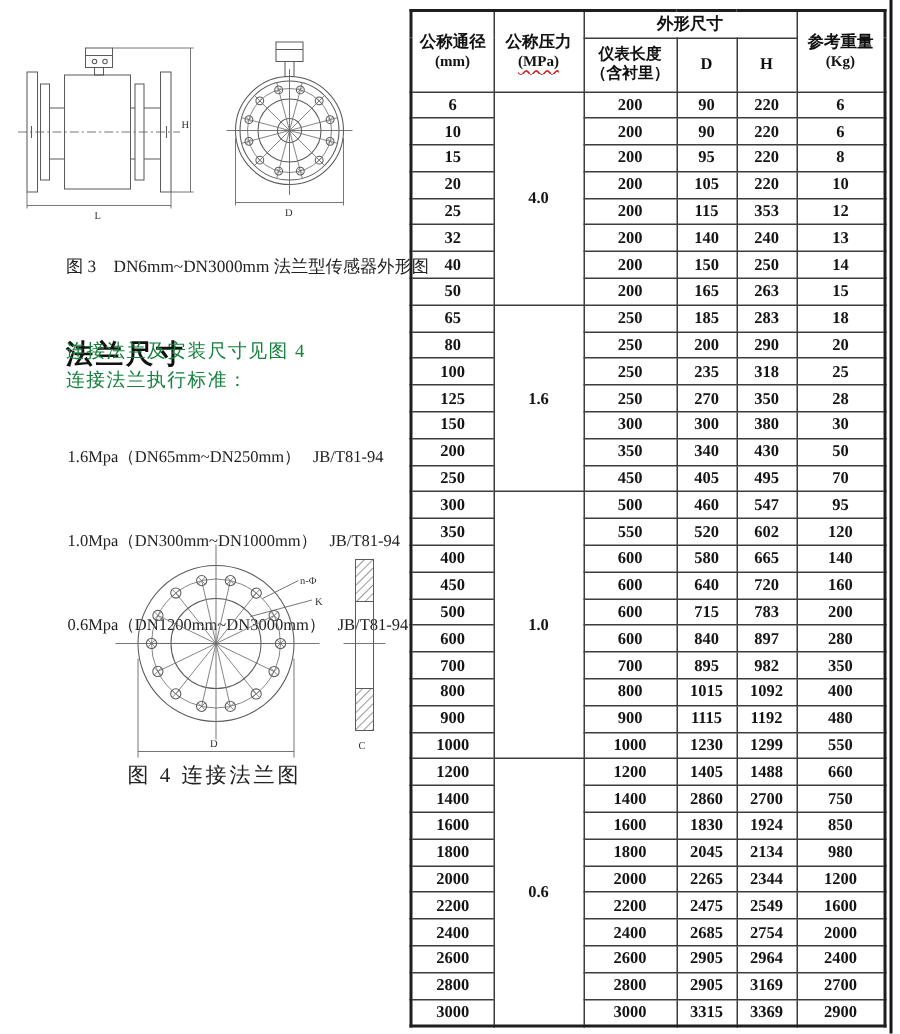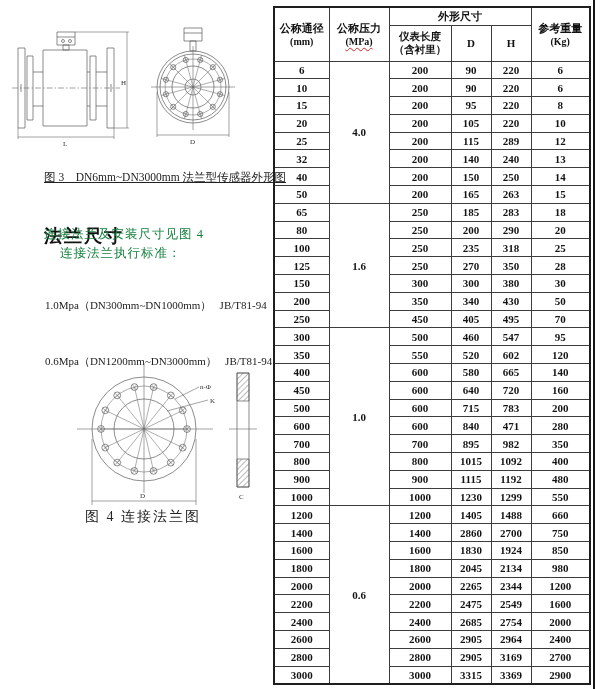--- a/index.html
+++ b/index.html
@@ -149,26 +149,27 @@
     <line class="thin" x1="176" y1="23" x2="194" y2="23"></line>
     <rect class="thin" x="182" y="31" width="6" height="10"></rect>
 
     <line class="dim" x1="149" y1="82" x2="149" y2="127"></line>
     <line class="dim" x1="221" y1="82" x2="221" y2="127"></line>
     <line class="dim" x1="149" y1="125" x2="221" y2="125"></line>
     <text x="182" y="134">D</text>
   </g>
 </svg>
 
-<div class="abs fig-caption" style="left:44px;top:170px;text-decoration:underline;">图 3    DN6mm~DN3000mm 法兰型传感器外形图</div>
+<div class="abs fig-caption" style="left:44px;top:170px;">图 3    DN6mm~DN3000mm 法兰型传感器外形图</div>
 
 <div class="abs sec-title" style="left:44px;top:199px;">法兰尺寸</div>
 <div class="abs sec-line" style="left:44px;top:226px;">连接法兰及安装尺寸见图 4</div>
-<div class="abs sec-line" style="left:60px;top:245px;">连接法兰执行标准：</div>
+<div class="abs sec-line" style="left:44px;top:245px;">连接法兰执行标准：</div>
 <div class="abs spec-lines" style="left:45px;top:258px;">
+  <div>1.6Mpa（DN65mm~DN250mm）   JB/T81-94</div>
   <div>1.0Mpa（DN300mm~DN1000mm）   JB/T81-94</div>
   <div>0.6Mpa（DN1200mm~DN3000mm）   JB/T81-94</div>
 </div>
 
 <svg class="abs" style="left:35px;top:343px;" width="230" height="168" viewBox="0 0 230 168">
   <defs>
     <pattern id="h4" width="4" height="4" patternUnits="userSpaceOnUse" patternTransform="rotate(45)">
       <line x1="0" y1="0" x2="0" y2="4" stroke="#555" stroke-width="0.8"></line>
     </pattern>
   </defs>
@@ -322,21 +323,21 @@
         <td>20</td>
         <td>200</td>
         <td>105</td>
         <td>220</td>
         <td>10</td>
       </tr>
       <tr>
         <td>25</td>
         <td>200</td>
         <td>115</td>
-        <td>289</td>
+        <td>353</td>
         <td>12</td>
       </tr>
       <tr>
         <td>32</td>
         <td>200</td>
         <td>140</td>
         <td>240</td>
         <td>13</td>
       </tr>
       <tr>
@@ -436,21 +437,21 @@
         <td>500</td>
         <td>600</td>
         <td>715</td>
         <td>783</td>
         <td>200</td>
       </tr>
       <tr>
         <td>600</td>
         <td>600</td>
         <td>840</td>
-        <td>471</td>
+        <td>897</td>
         <td>280</td>
       </tr>
       <tr>
         <td>700</td>
         <td>700</td>
         <td>895</td>
         <td>982</td>
         <td>350</td>
       </tr>
       <tr>

